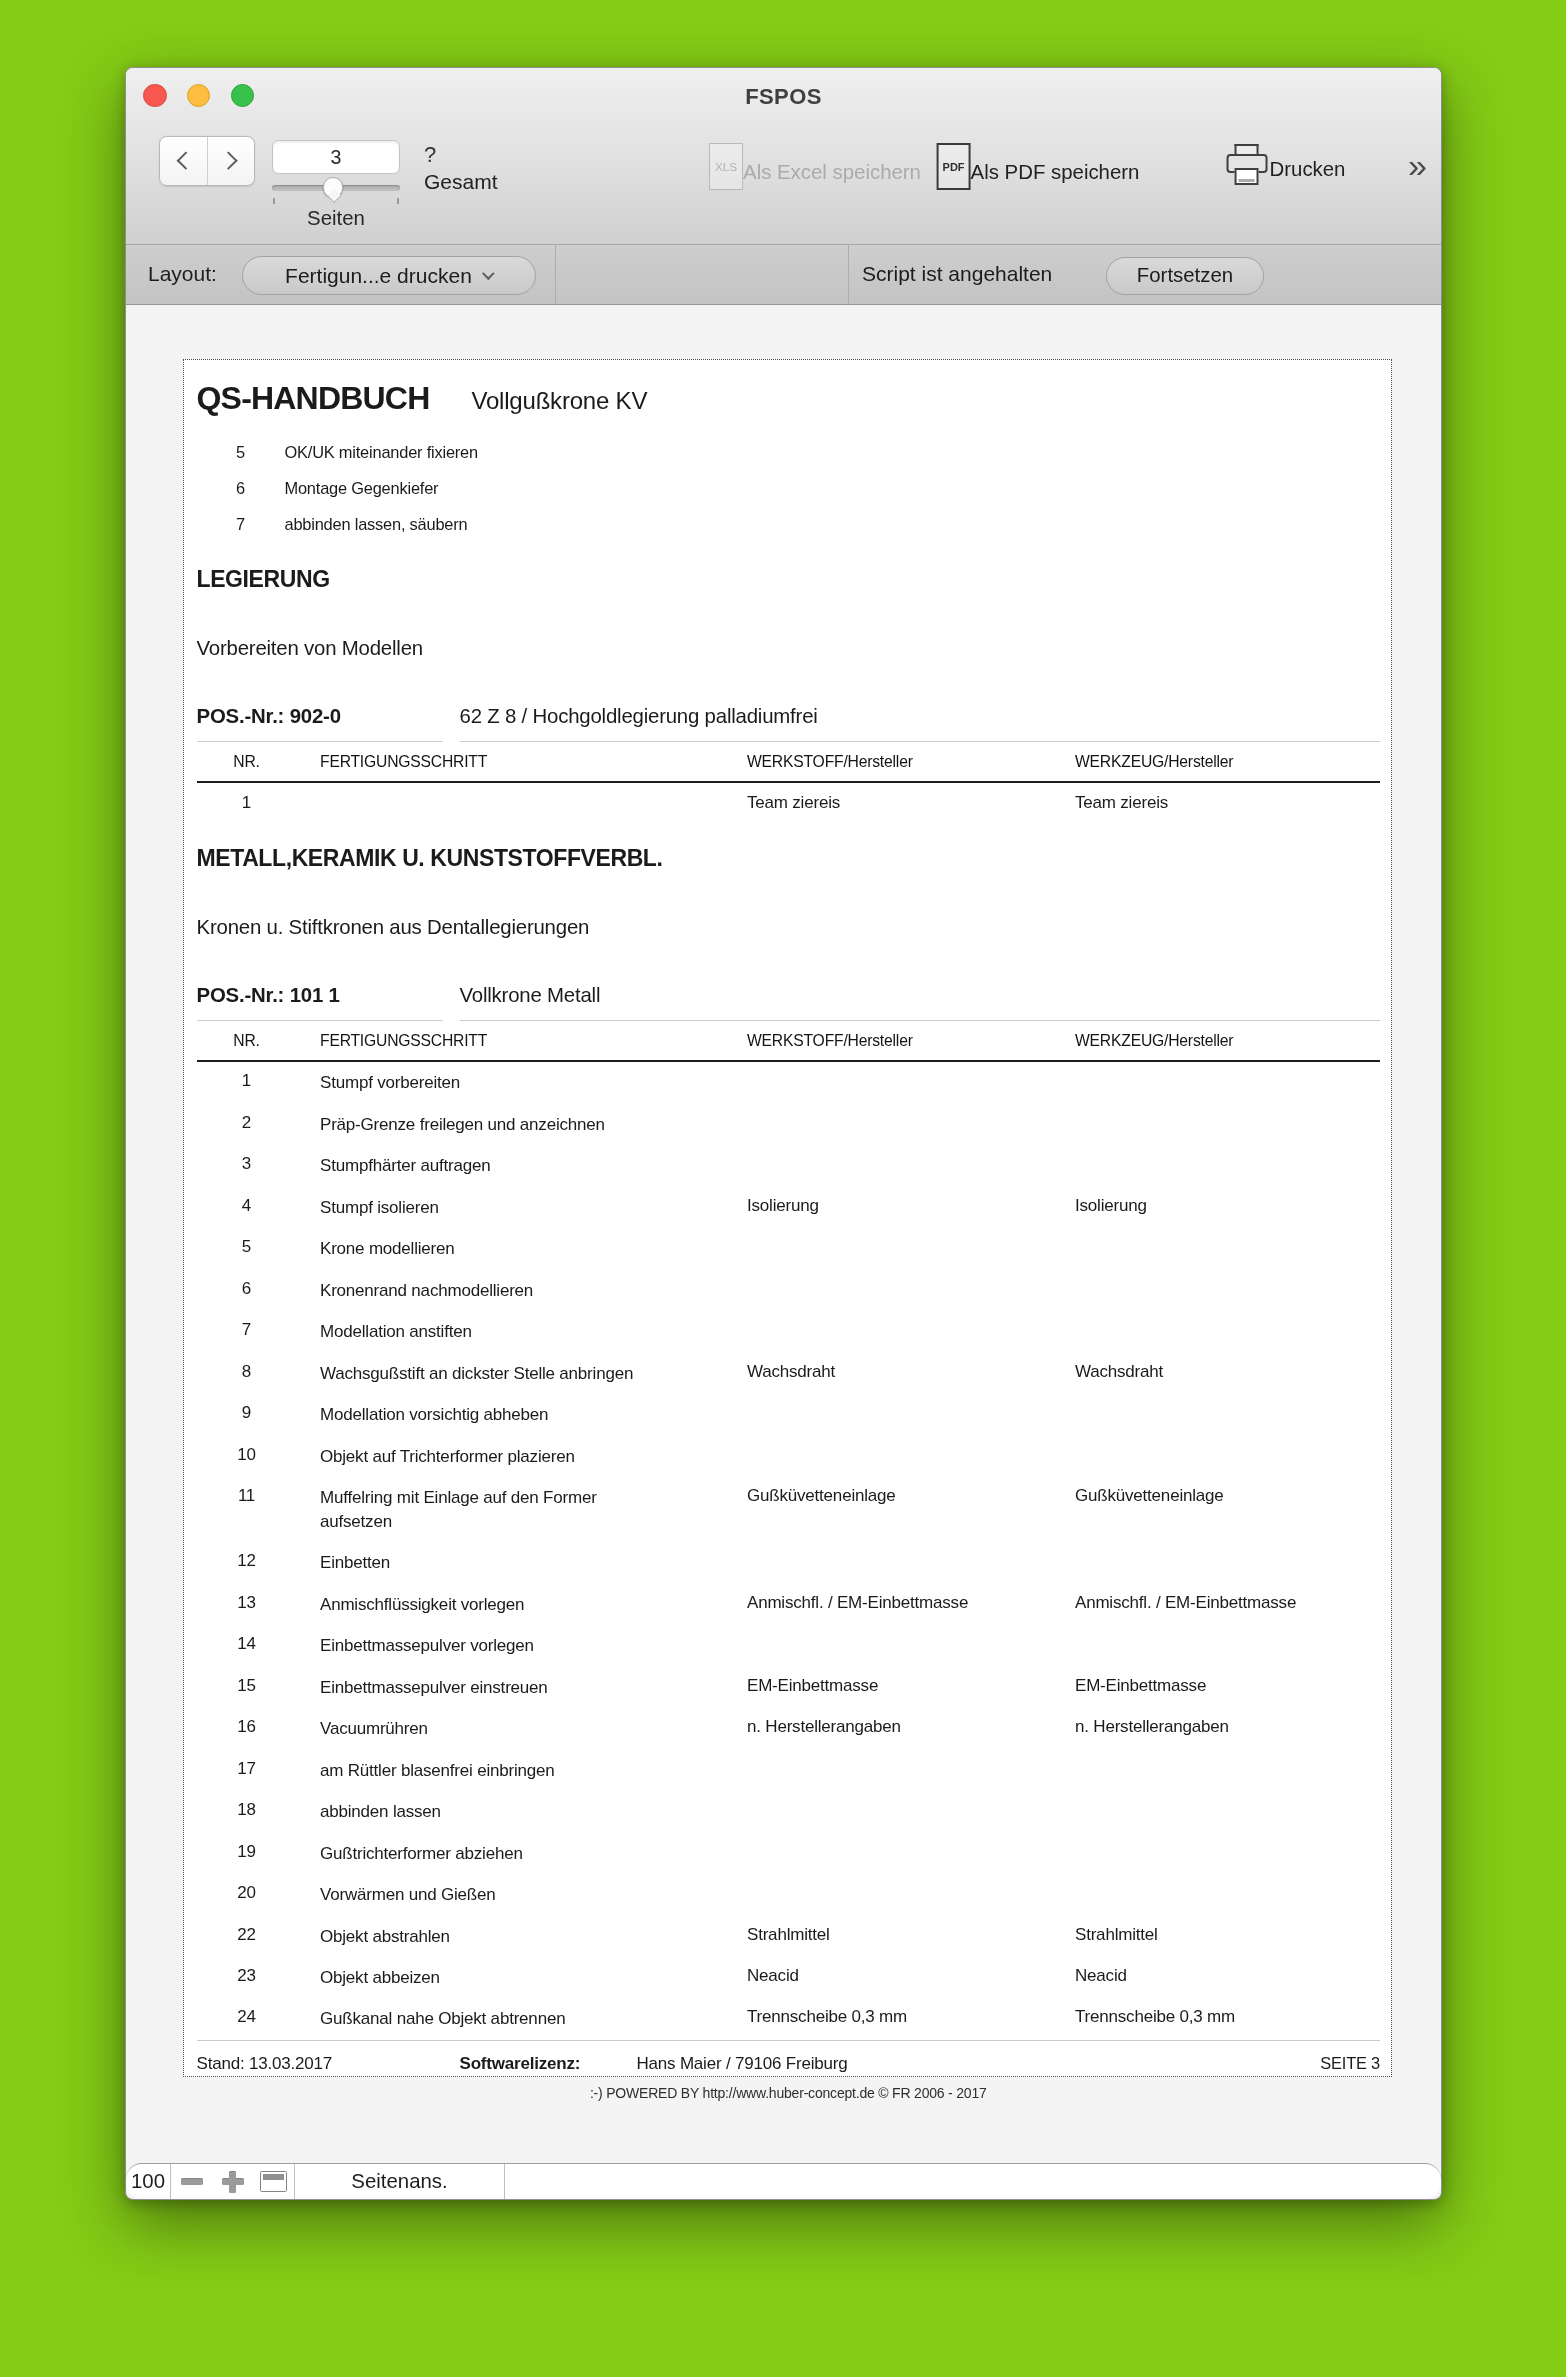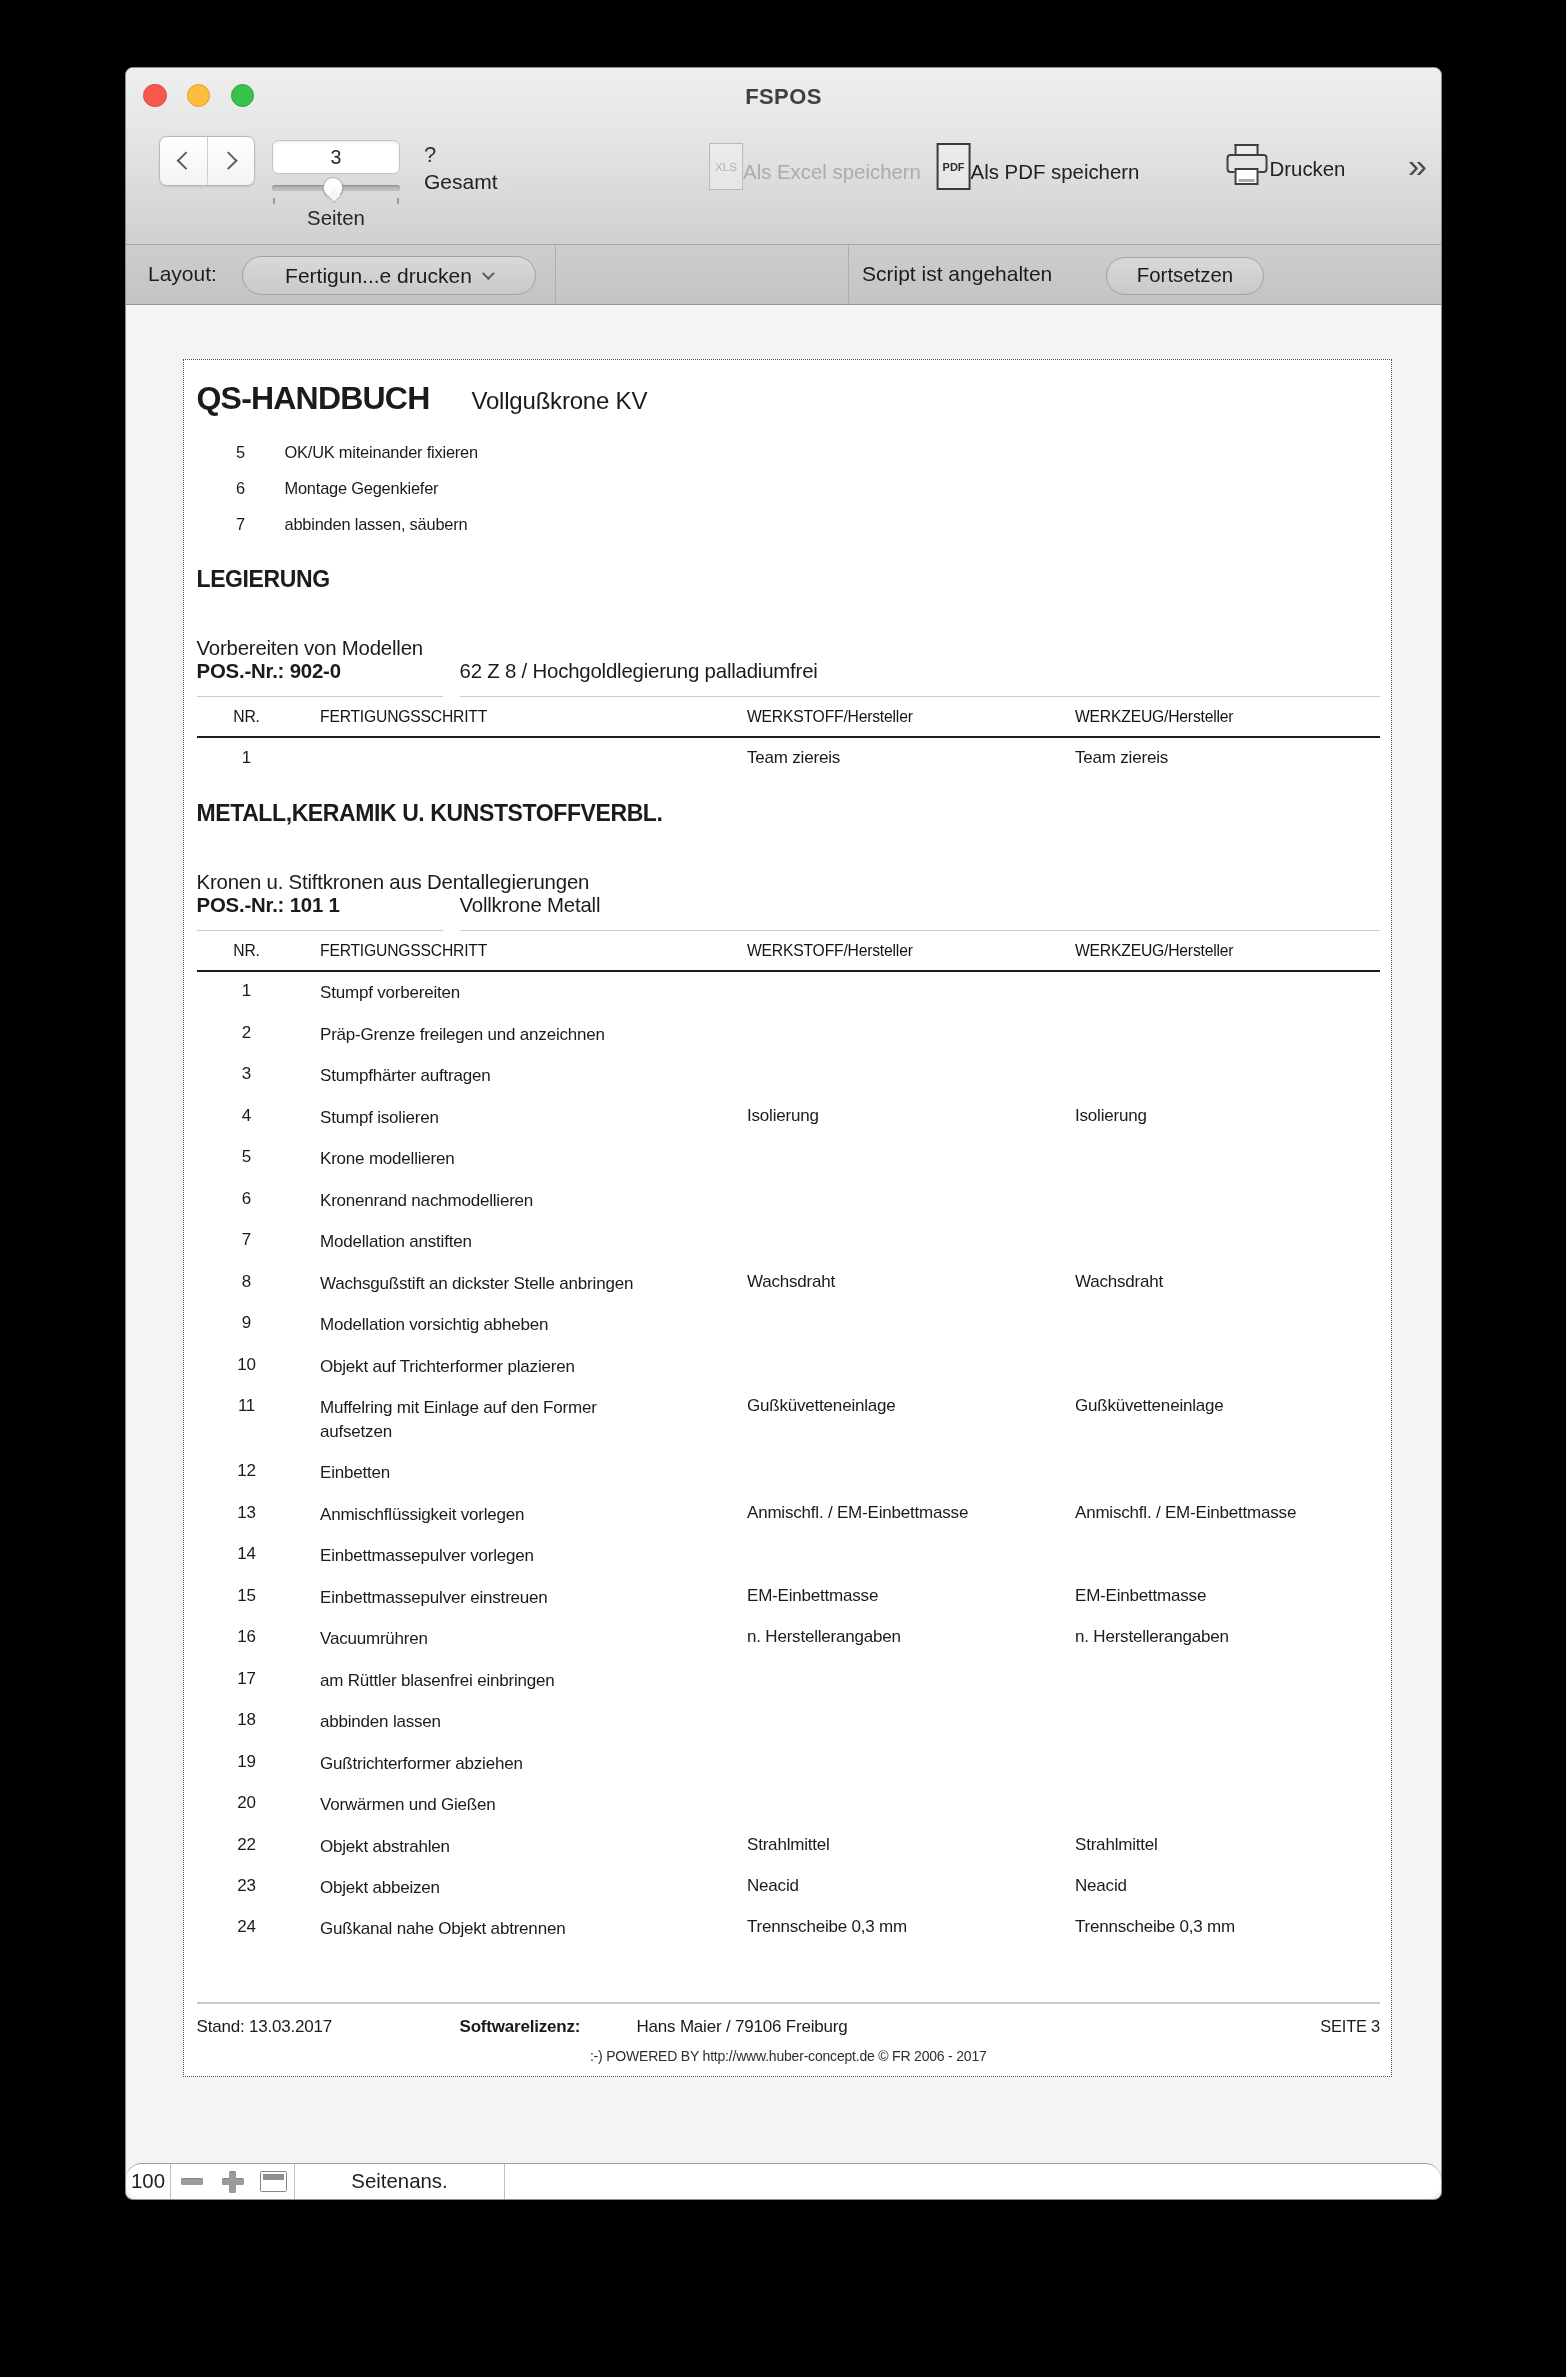--- a/index.html
+++ b/index.html
@@ -1,19 +1,19 @@
 <!DOCTYPE html>
 <html style="font-size:12.5px"><head>
 <meta charset="utf-8">
 <style>
   * { box-sizing: border-box; margin: 0; padding: 0; }
   html,body { background:#ffffff; }
   .screen {
     position: relative; width: 1566px; height: 2377px;
-    background: #000000; overflow: hidden;
+    background: #84cc16; overflow: hidden;
     font-family: "Liberation Sans", sans-serif;
     color: #1b1b1b;
   }
   
   .window {
     position: absolute; left: 125px; top: 67px; width: 1317px; height: 2133px;
     border-radius: 7.8px; background: #f4f4f4;
     border: 0.8px solid #8f8f8f;
     box-shadow: 0 23.5px 63px rgba(0,0,0,.42), 0 3.1px 12.5px rgba(0,0,0,.25);
     overflow: hidden;
@@ -120,21 +120,21 @@
     letter-spacing: -0.2px;
   }
   .doc-title-row { display: flex; align-items: baseline; margin-top: 20.4px; }
   .doc-title { font-size: 32px; font-weight: 700; letter-spacing: -0.8px; }
   .doc-subtitle { font-size: 24px; margin-left: 42px; }
   .intro { margin-top: 17px; }
   .intro-row { display: grid; grid-template-columns: 88px 1fr; min-height: 36px; align-items: center; font-size: 16.4px; }
   .intro-nr { text-align: center; }
   .sec-heading { font-size: 23px; font-weight: 700; letter-spacing: -0.4px; margin-top: 23.5px; }
   .sec-sub { font-size: 20.4px; margin-top: 44px; }
-  .pos-row { display: flex; font-size: 20.4px; line-height: 23.5px; }
+  .pos-row { display: flex; margin-top: 45px; font-size: 20.4px; line-height: 23.5px; }
   .pos-label { font-weight: 700; width: 263px; }
   .toplines { display: flex; gap: 17px; margin-top: 12.5px; }
   .toplines .seg1 { width: 246px; height: 1.6px; background: #cccccc; }
   .toplines .seg2 { flex: 1; height: 1.6px; background: #cccccc; }
   .thead { display: grid; grid-template-columns: 100px 427px 328px 1fr; margin-top: 11px; font-size: 15.7px; color: #141414; }
   .thead > div, .trow > div { padding-left: 23.5px; }
   .thead .c1, .trow .c1 { padding-left: 0; text-align: center; }
   .thickline { height: 2.3px; background: #1d1d1d; margin-top: 9.4px; }
   .trow { display: grid; grid-template-columns: 100px 427px 328px 1fr; font-size: 17px; padding: 9.4px 0 8.6px; }
   .trow .schritt { display: block; max-width: 352px; line-height: 23.5px; }

